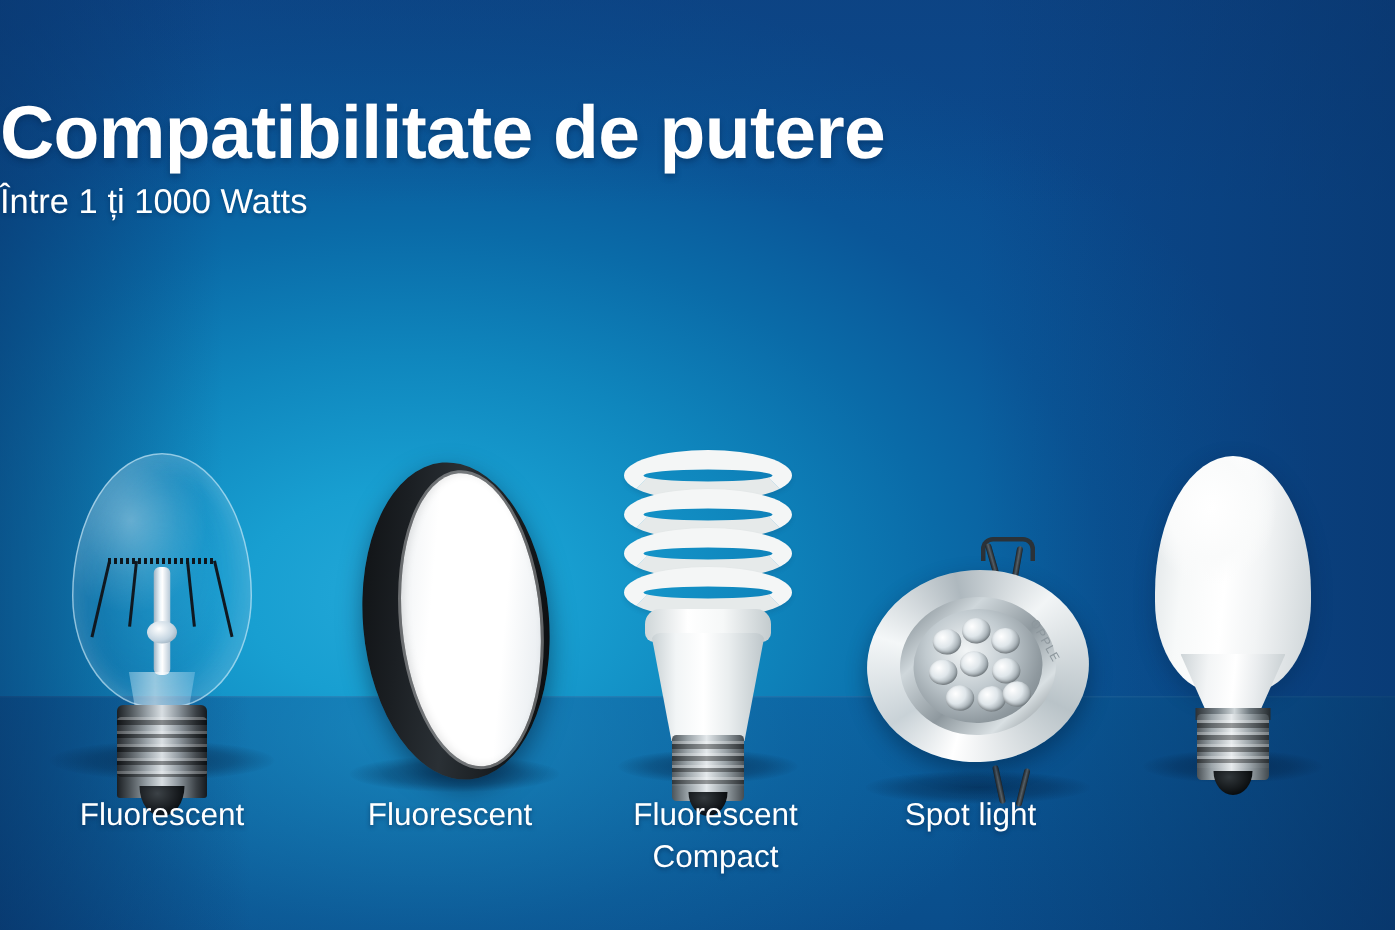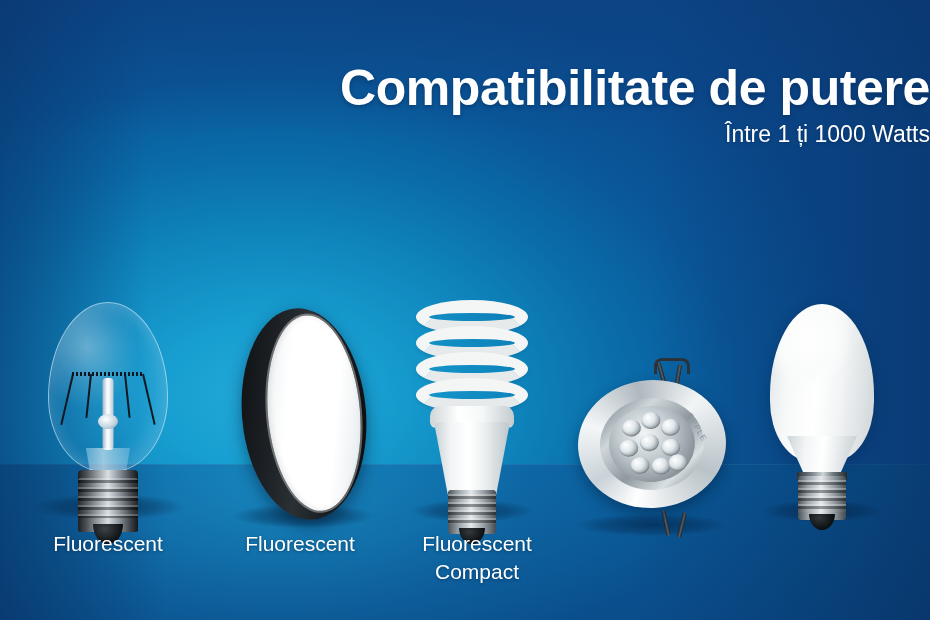--- a/index.html
+++ b/index.html
@@ -37,21 +37,21 @@
       radial-gradient(ellipse 560px 300px at 30% 12%, rgba(35,168,216,.55) 0%, rgba(24,140,195,.22) 45%, rgba(0,0,0,0) 72%),
       linear-gradient(180deg,#0a5d9c 0%,#0a5694 45%,#0a4d8b 100%);
     box-shadow: inset 0 1px 0 rgba(255,255,255,.07);
   }
   .floor::after{
     content:""; position:absolute; inset:0;
     background:linear-gradient(90deg, rgba(7,45,95,.6) 0%, rgba(7,45,95,0) 18%, rgba(7,45,95,0) 68%, rgba(7,42,90,.62) 100%);
   }
 
   
-  .heading { position:absolute; left:0; right:0; top:62px; text-align:right; }
+  .heading { position:absolute; left:0; right:0; top:62px; text-align:left; }
   .title {
     font-size:50px; font-weight:bold; color:#ffffff;
     letter-spacing:-0.4px; line-height:1.06;
     text-shadow:0 2px 4px rgba(3,35,75,.45);
   }
   .subtitle {
     margin-top:6px;
     font-size:23px; font-weight:normal; color:#ffffff;
     text-shadow:0 1px 3px rgba(3,35,75,.45);
   }
@@ -383,15 +383,16 @@
       </div>
     </div>
 
   </div>
 
   <div class="labels">
     <div class="label" style="left:8px;   width:200px;">Fluorescent</div>
     <div class="label" style="left:205px; width:190px;">Fluorescent</div>
     <div class="label" style="left:382px; width:190px;">Fluorescent
 Compact</div>
+    <div class="label" style="left:562px; width:170px;">Spot light</div>
   </div>
 
 </div>
 
 </body></html>

